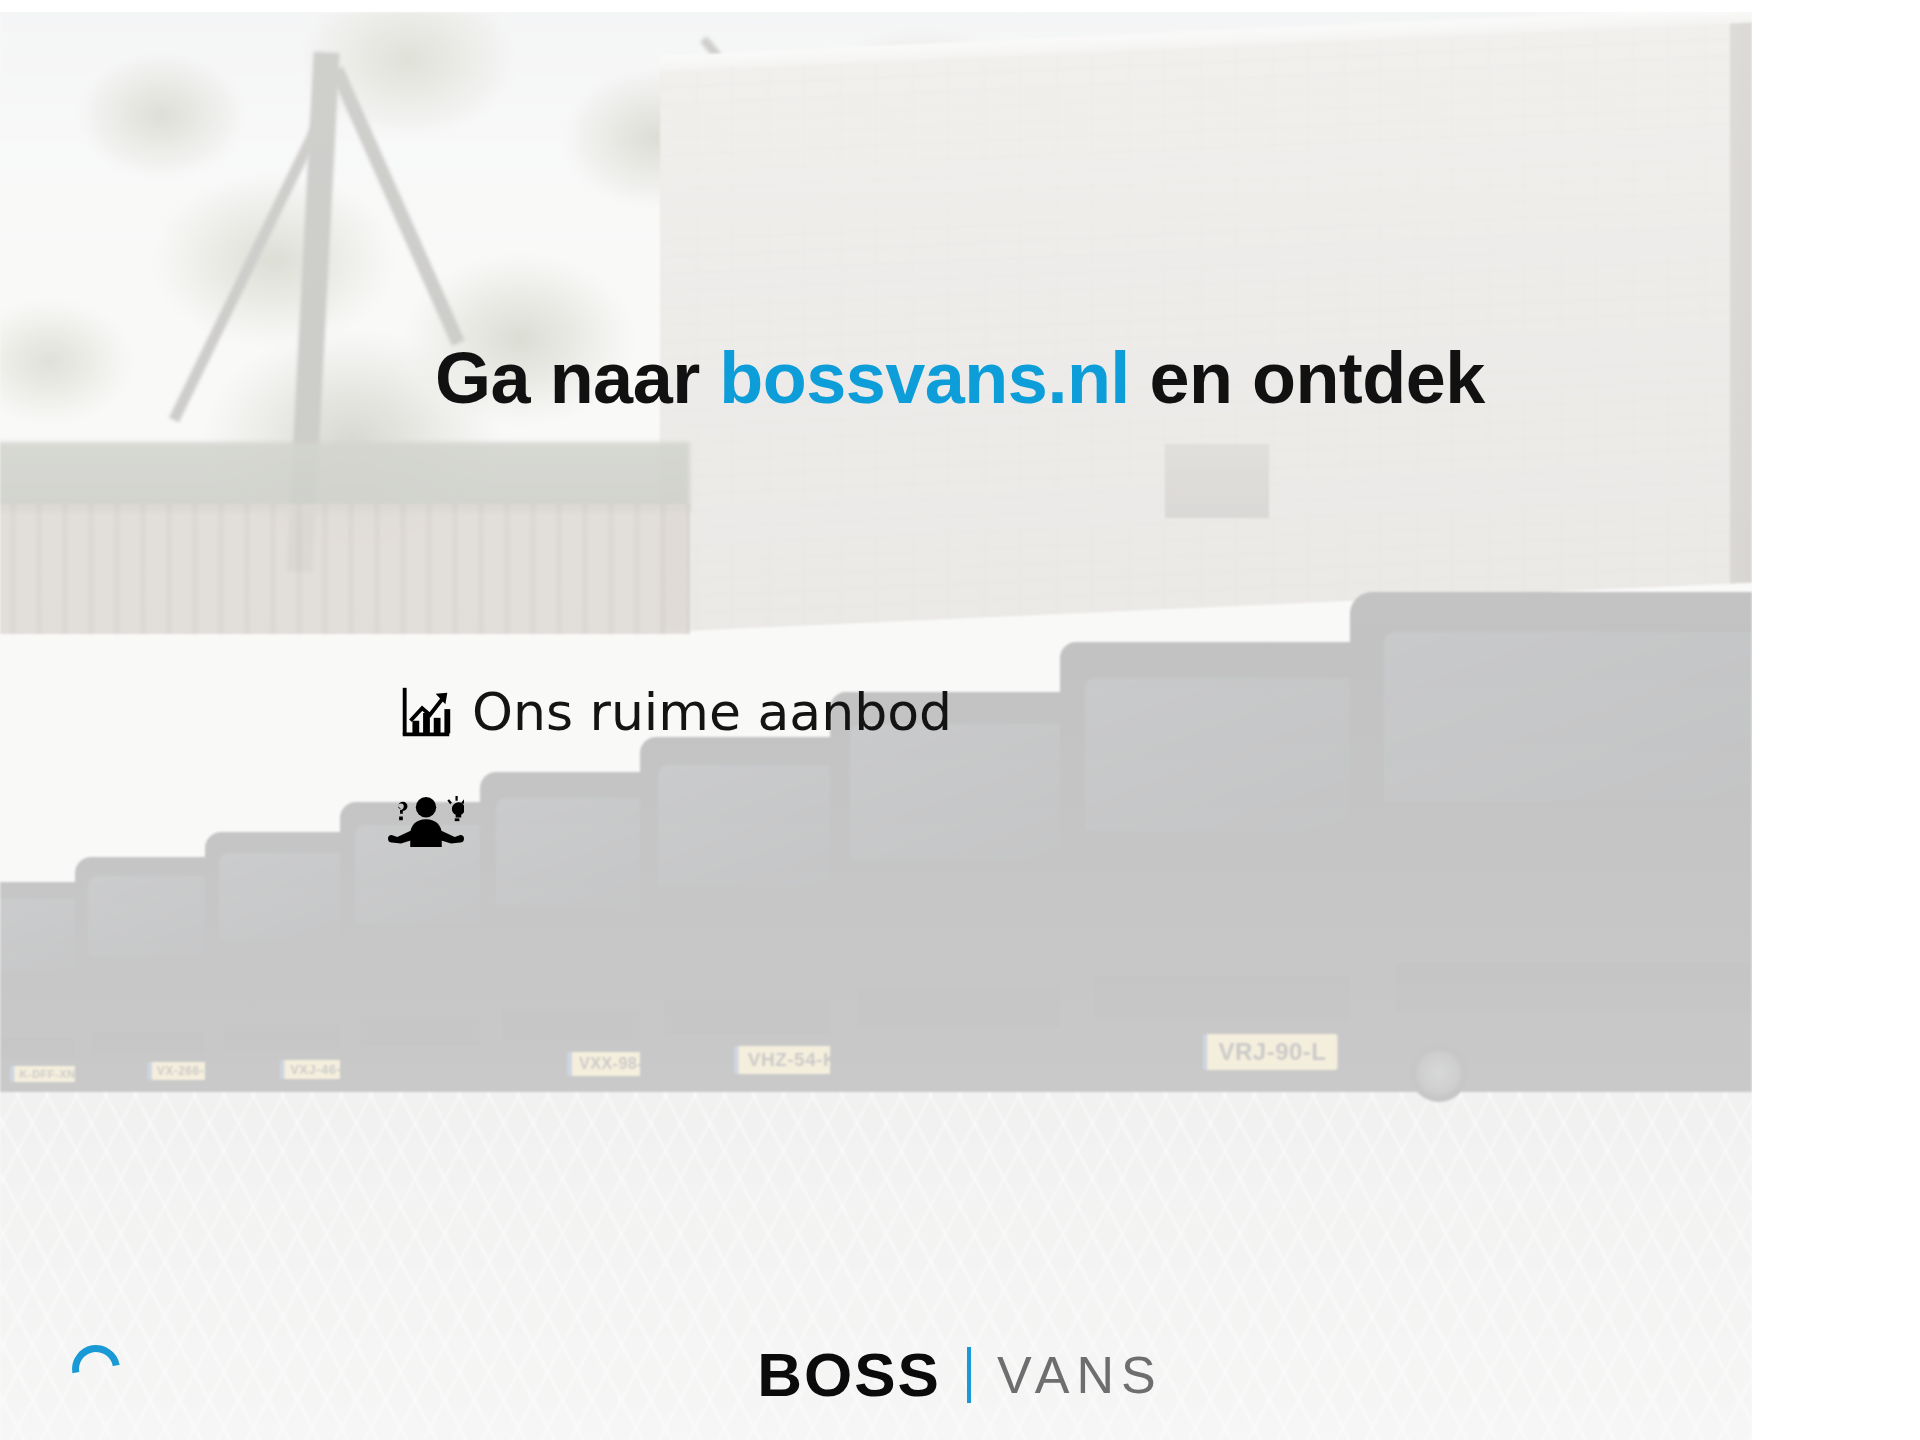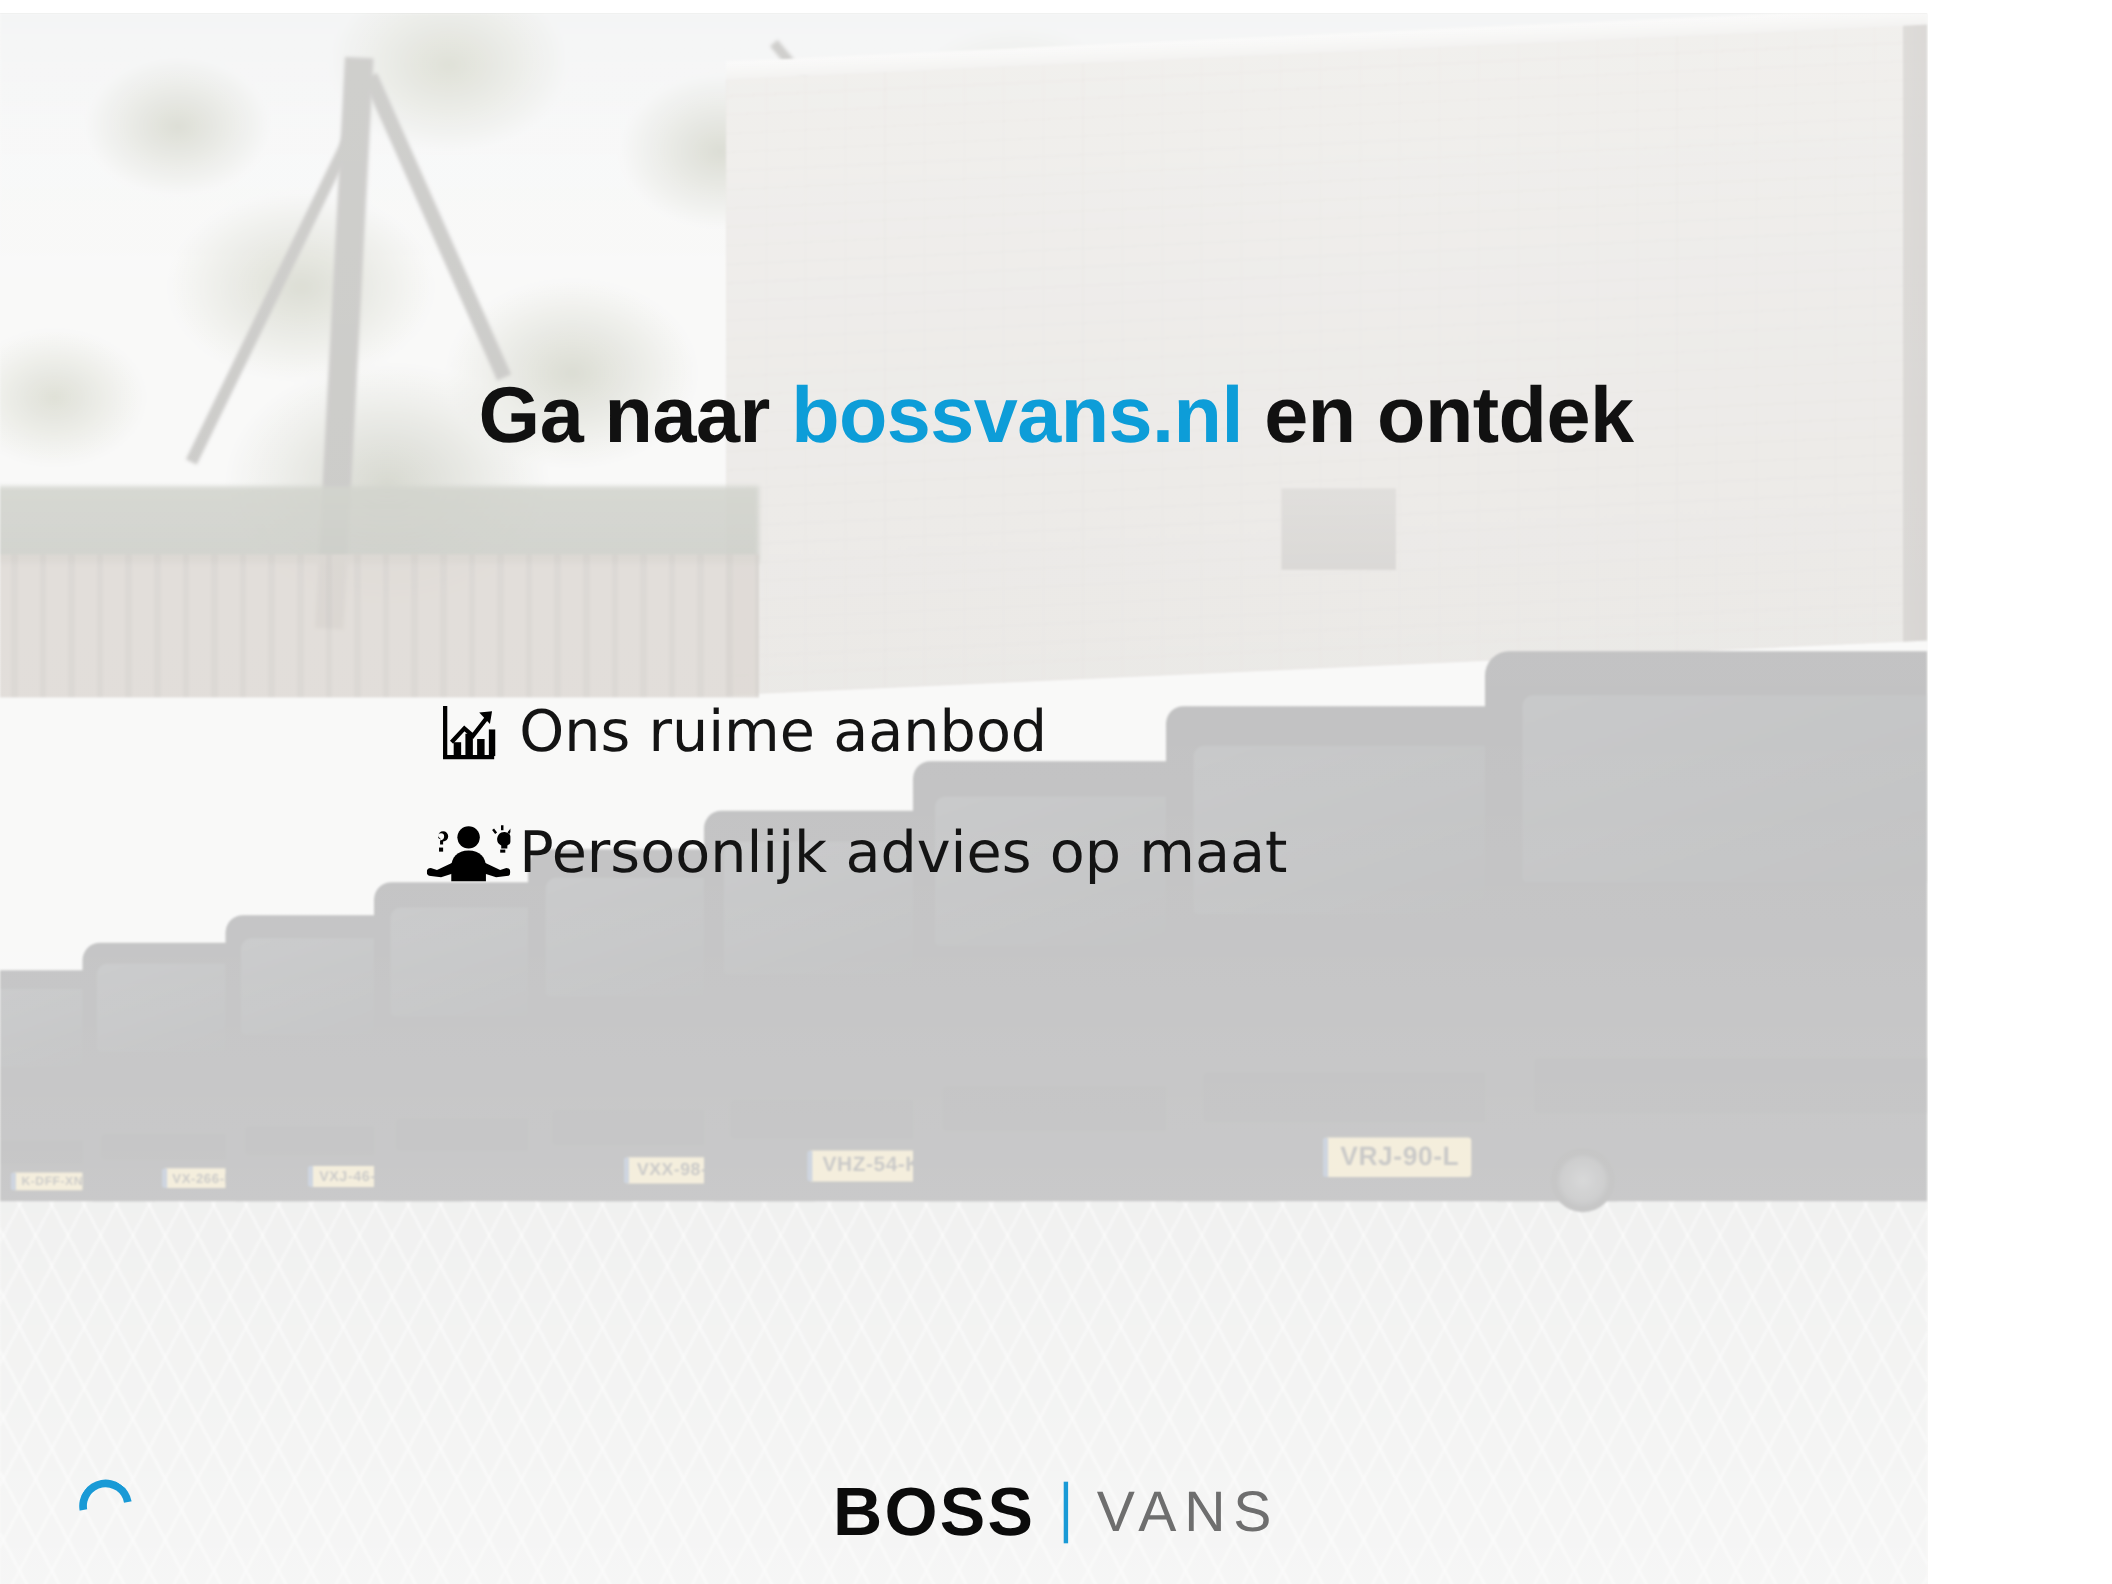--- a/index.html
+++ b/index.html
@@ -97,21 +97,21 @@
   .veil2{position:absolute;inset:0;
     background:linear-gradient(180deg,rgba(255,255,255,0.10) 0%,rgba(255,255,255,0.02) 45%,rgba(255,255,255,0.22) 100%);}
 
   
   .content{position:absolute;inset:0;}
 
   .headline{position:absolute;left:0;top:330px;width:1920px;text-align:center;
     font-size:72px;font-weight:700;color:#111111;letter-spacing:-0.5px;line-height:1;white-space:nowrap;}
   .headline .accent{color:#0d9dd8;}
 
-  .bullets{position:absolute;left:380px;top:600px;width:1300px;}
+  .bullets{position:absolute;left:380px;top:646px;width:1300px;}
   .bullet{display:flex;align-items:center;height:110px;}
   .bicon{width:92px;flex:0 0 92px;display:flex;align-items:center;justify-content:center;color:#000;}
   .btext{font-size:52px;color:#141414;font-weight:400;line-height:1.1;white-space:nowrap;
     font-family:"DejaVu Sans", sans-serif;}
 
   .logo{position:absolute;left:0;bottom:42px;width:1920px;display:flex;
     align-items:center;justify-content:center;gap:0;}
   .logo-boss{font-size:62px;font-weight:700;color:#0b0b0b;letter-spacing:2px;
     font-family:"Liberation Sans",sans-serif;position:relative;}
   .logo-bar{width:4px;height:56px;background:#199ad6;margin:0 26px;}
@@ -226,21 +226,20 @@
             <path d="M41 28 c-11 0 -17 7 -17 16 v14 h34 v-14 c0 -9 -6 -16 -17 -16 z" fill="#000"></path>
             <path d="M25 40 L10 47 L4 45 a4 4 0 0 0 0 8 l10 1 L27 50 z" fill="#000"></path>
             <path d="M57 40 L72 47 L78 45 a4 4 0 0 1 0 8 l-10 1 L55 50 z" fill="#000"></path>
             <path d="M11 14 a5 5 0 1 1 5 5 v3 h-3 v-4 a4 4 0 0 0 4 -4 a3 3 0 1 0 -3 3 z" fill="#000"></path>
             <rect x="12" y="25" width="4" height="4" fill="#000"></rect>
             <path d="M69 16 a7 7 0 1 1 10 7 v3 h-6 v-3 a7 7 0 0 1 -4 -7 z" fill="#000"></path>
             <rect x="72" y="27" width="5" height="3" fill="#000"></rect>
             <path d="M74 3 v5 M65 7 l3 4 M83 7 l-3 4" stroke="#000" stroke-width="2.4" fill="none"></path>
           </svg>
         </span>
-        <span class="btext">Persoonlijk advies op maat</span>
       </div>
 
 
     </div>
 
     <div class="logo">
       <span class="logo-boss">BOSS</span>
       <span class="o-arc"></span>
       <span class="logo-bar"></span>
       <span class="logo-vans">VANS</span>

